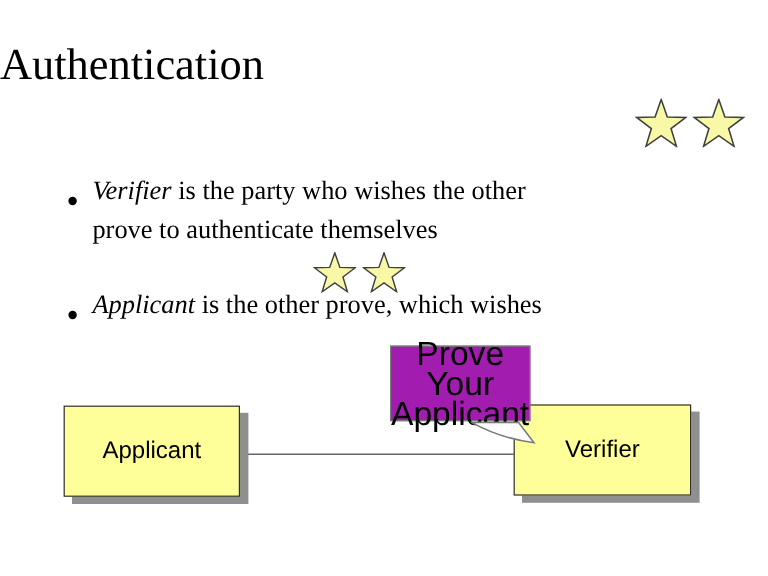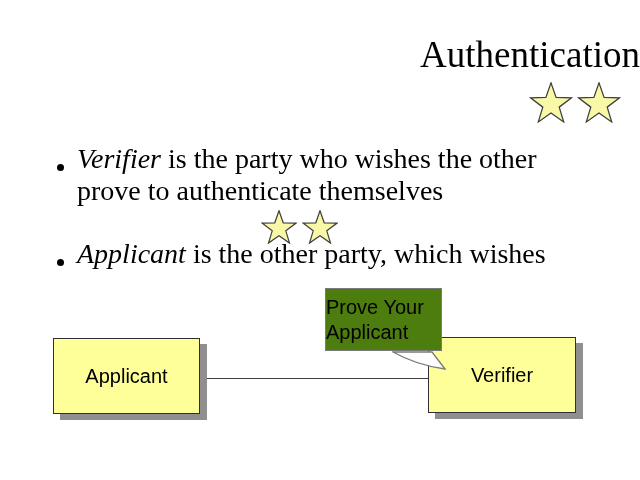--- a/index.html
+++ b/index.html
@@ -5,28 +5,28 @@
   html,body { margin:0; padding:0; background:#555; }
   .slide {
     position:relative; width:640px; height:480px; margin:0 auto;
     background:#ffffff; overflow:hidden;
     font-family:"Liberation Serif", serif; color:#000;
   }
 
   
   .title {
     position:absolute; left:0; right:0; top:33px;
-    text-align:right; font-size:37px; line-height:44px;
+    text-align:left; font-size:37px; line-height:44px;
     font-family:"Liberation Serif", serif;
   }
 
   
   .bullet {
     position:absolute; left:56px; width:508px;
-    font-size:28px; line-height:32px; padding-left:21px;
+    font-size:22px; line-height:32px; padding-left:21px;
   }
   .bullet-1 { top:143px; }
   .bullet-2 { top:238px; }
   .bullet .dot {
     position:absolute; left:1px; top:21px;
     width:7px; height:7px; border-radius:50%; background:#000;
   }
   .term { font-style:italic; }
 
   
@@ -47,23 +47,23 @@
     box-shadow:7px 6px 0 #8f8f8f;
     display:flex; align-items:center; justify-content:center;
     font-family:"Liberation Sans", sans-serif; font-size:20px;
   }
   .applicant-box { left:53px;  top:338px; width:145px; height:74px; }
   .verifier-box  { left:428px; top:337px; width:146px; height:74px; }
 
   
   .callout {
     position:absolute; left:325px; top:288px; width:115px; height:61px;
-    background:#4d7c0f; border:1.5px solid #7a7a7a;
-    display:flex; flex-direction:column; align-items:flex-start; justify-content:center;
-    font-family:"Liberation Sans", sans-serif; font-size:20px; line-height:25px;
+    background:#a21caf; border:1.5px solid #7a7a7a;
+    display:flex; flex-direction:column; align-items:flex-end; justify-content:center;
+    font-family:"Liberation Sans", sans-serif; font-size:28px; line-height:25px;
     text-align:center;
   }
   .callout-tail { position:absolute; left:392px; top:351px; width:58px; height:21px; }
   .callout-tail svg { display:block; }
 </style>
 </head>
 <body>
 
 <div class="slide">
 
@@ -89,21 +89,21 @@
   <div class="title">Authentication</div>
 
   <div class="bullet bullet-1">
     <span class="dot"></span>
     <span class="term">Verifier</span><span> is the party who wishes the other</span><br>
     <span>prove to authenticate themselves</span>
   </div>
 
   <div class="bullet bullet-2">
     <span class="dot"></span>
-    <span class="term">Applicant</span><span> is the other party, which wishes</span><br>
+    <span class="term">Applicant</span><span> is the other prove, which wishes</span><br>
   </div>
 
   <div class="star star-a1">
     <svg viewBox="0 0 100 95">
         <polygon points="50,2 61.8,35.8 97.6,36.6 69,58.2 79.4,92.5 50,72 20.6,92.5 31,58.2 2.5,36.6 38.2,35.8" fill="#f8f8a6" stroke="#404040" stroke-width="3"></polygon>
       </svg>
   </div>
   <div class="star star-a2">
     <svg viewBox="0 0 100 95">
         <polygon points="50,2 61.8,35.8 97.6,36.6 69,58.2 79.4,92.5 50,72 20.6,92.5 31,58.2 2.5,36.6 38.2,35.8" fill="#f8f8a6" stroke="#404040" stroke-width="3"></polygon>

